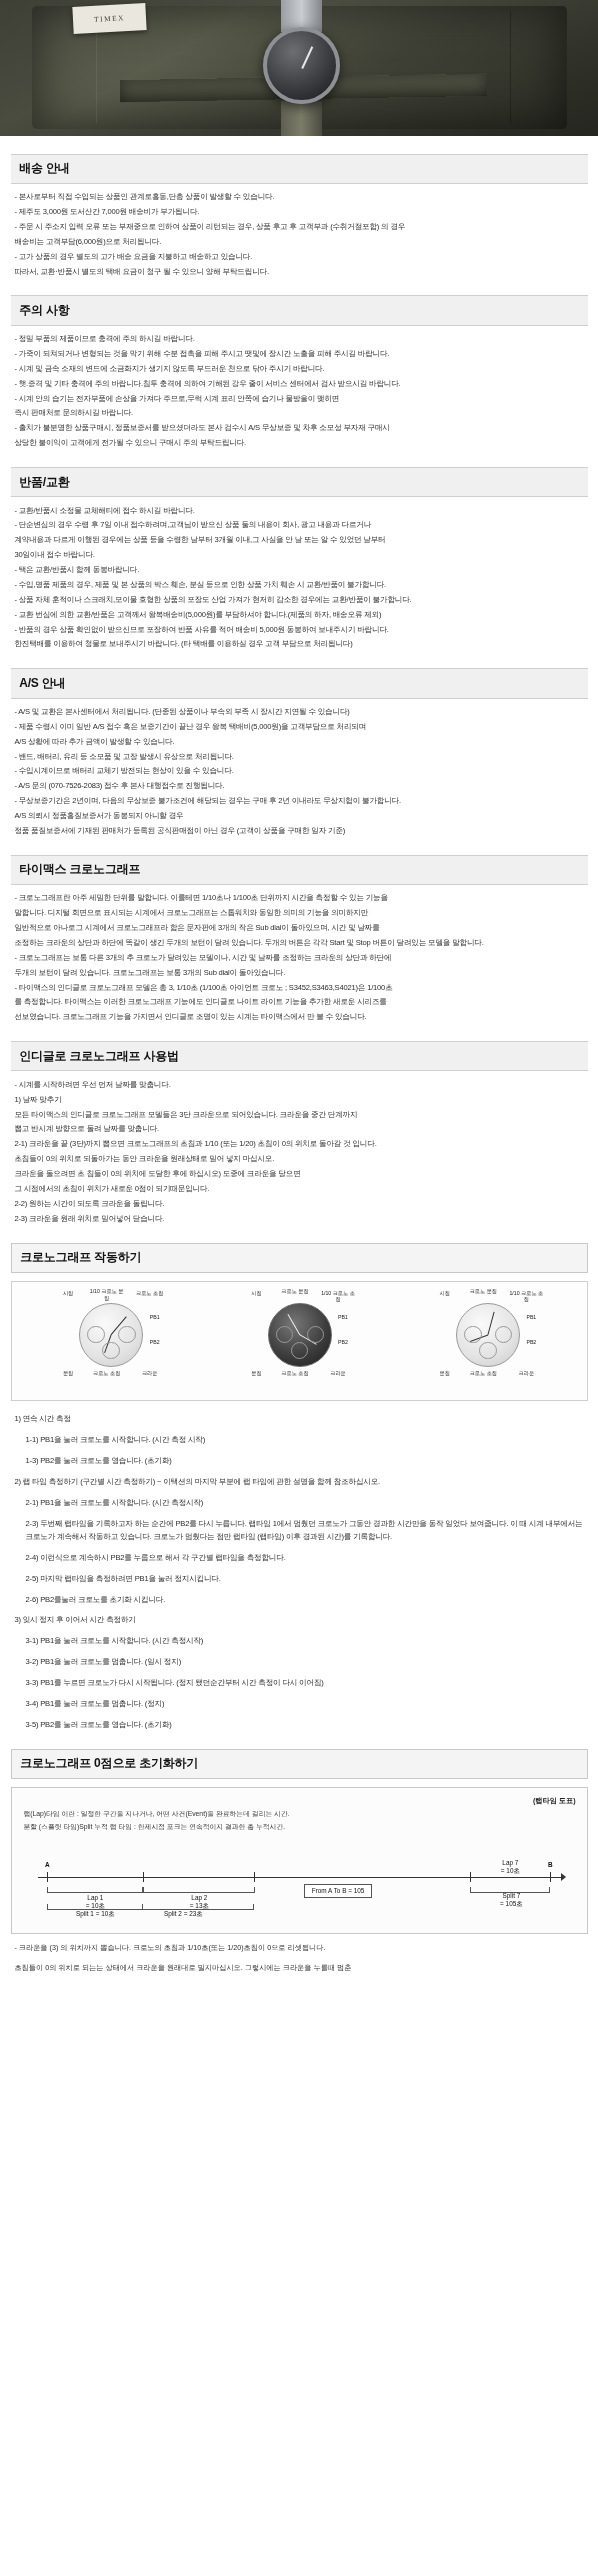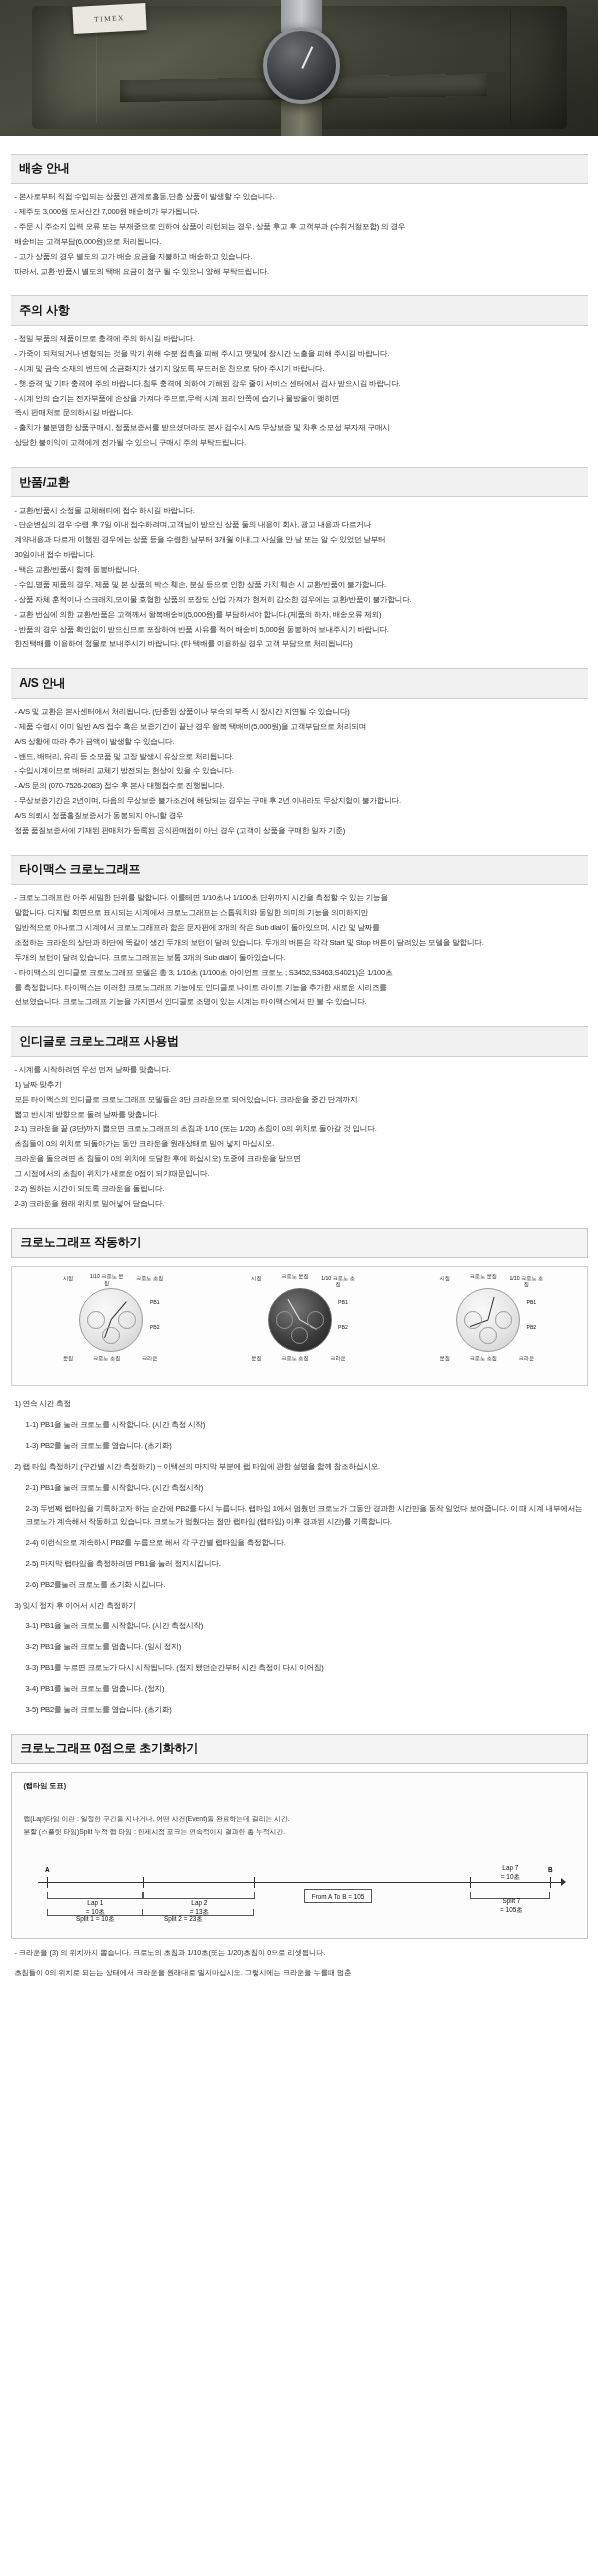--- a/index.html
+++ b/index.html
@@ -174,24 +174,24 @@
 
   
   .tl-box {
     margin: 8px 11.2px 8px 11.2px;
     border: 0.8px solid #c8c8c8;
     background: #fcfcfc;
     padding: 8px 11.2px 12.8px 11.2px;
     position: relative;
   }
   .tl-cap {
-    text-align: left;
+    text-align: right;
     font-size: 7.2px;
     font-weight: bold;
-    margin-bottom: 22px;
+    margin-bottom: 2px;
     color: #222;
   }
   .tl-note { font-size: 6.8px; line-height: 1.7; color: #333; }
   .tl-warn {
     font-size: 6.8px;
     margin-top: 2.4px;
     color: #333;
   }
   .axis {
     position: relative;
@@ -314,20 +314,21 @@
     <p class="dash">  A/S 의뢰시 정품홍질보증서가 동봉되지 아니할 경우</p>
     <p class="dash">  정품 품질보증서에 기재된 판매처가 등록된 공식판매점이 아닌 경우 (고객이 상품을 구매한 일자 기준)</p>
   </div>
 
   <div class="sec-title">타이맥스 크로노그래프</div>
   <div class="body">
     <p class="dash">- 크로노그래프란 아주 세밀한 단위를 말합니다. 이를테면 1/10초나 1/100초 단위까지 시간을 측정할 수 있는 기능을</p>
     <p class="dash">  말합니다. 디지털 회면으로 표시되는 시계에서 크로노그래프는 스톱워치와 동일한 의미의 기능을 의미하지만</p>
     <p class="dash">  일반적으로 아나로그 시계에서 크로노그래프라 함은 문자판에 3개의 작은 Sub dial이 돌아있으며, 시간 및 날짜를</p>
     <p class="dash">  조정하는 크라운의 상단과 하단에 똑같이 생긴 두개의 보턴이 달려 있습니다. 두개의 버튼은 각각 Start 및 Stop 버튼이 달려있는 모델을 말합니다.</p>
+    <p class="dash">- 크로노그래프는 보통 다른 3개의 추 크로노가 달려있는 모델이나, 시간 및 날짜를 조정하는 크라운의 상단과 하단에</p>
     <p class="dash">  두개의 보턴이 달려 있습니다. 크로노그래프는 보통 3개의 Sub dial이 돌아있습니다.</p>
     <p class="dash">- 타이맥스의 인디글로 크로노그래프 모델은 총 3, 1/10초 (1/100초 아이언트 크로노 ; S3452,S3463,S4021)은 1/100초</p>
     <p class="dash">  를 측정합니다. 타이맥스는 이러한 크로노그래프 기능에도 인디글로 나이트 라이트 기능을 추가한 새로운 시리즈를</p>
     <p class="dash">  선보였습니다. 크로노그래프 기능을 가지면서 인디글로 조명이 있는 시계는 타이맥스에서 만 볼 수 있습니다.</p>
   </div>
 
   <div class="sec-title">인디글로 크로노그래프 사용법</div>
   <div class="body">
     <p class="dash">- 시계를 시작하려면 우선 먼저 날짜를 맞춥니다.</p>
     <p class="dash">1) 날짜 맞추기</p>

